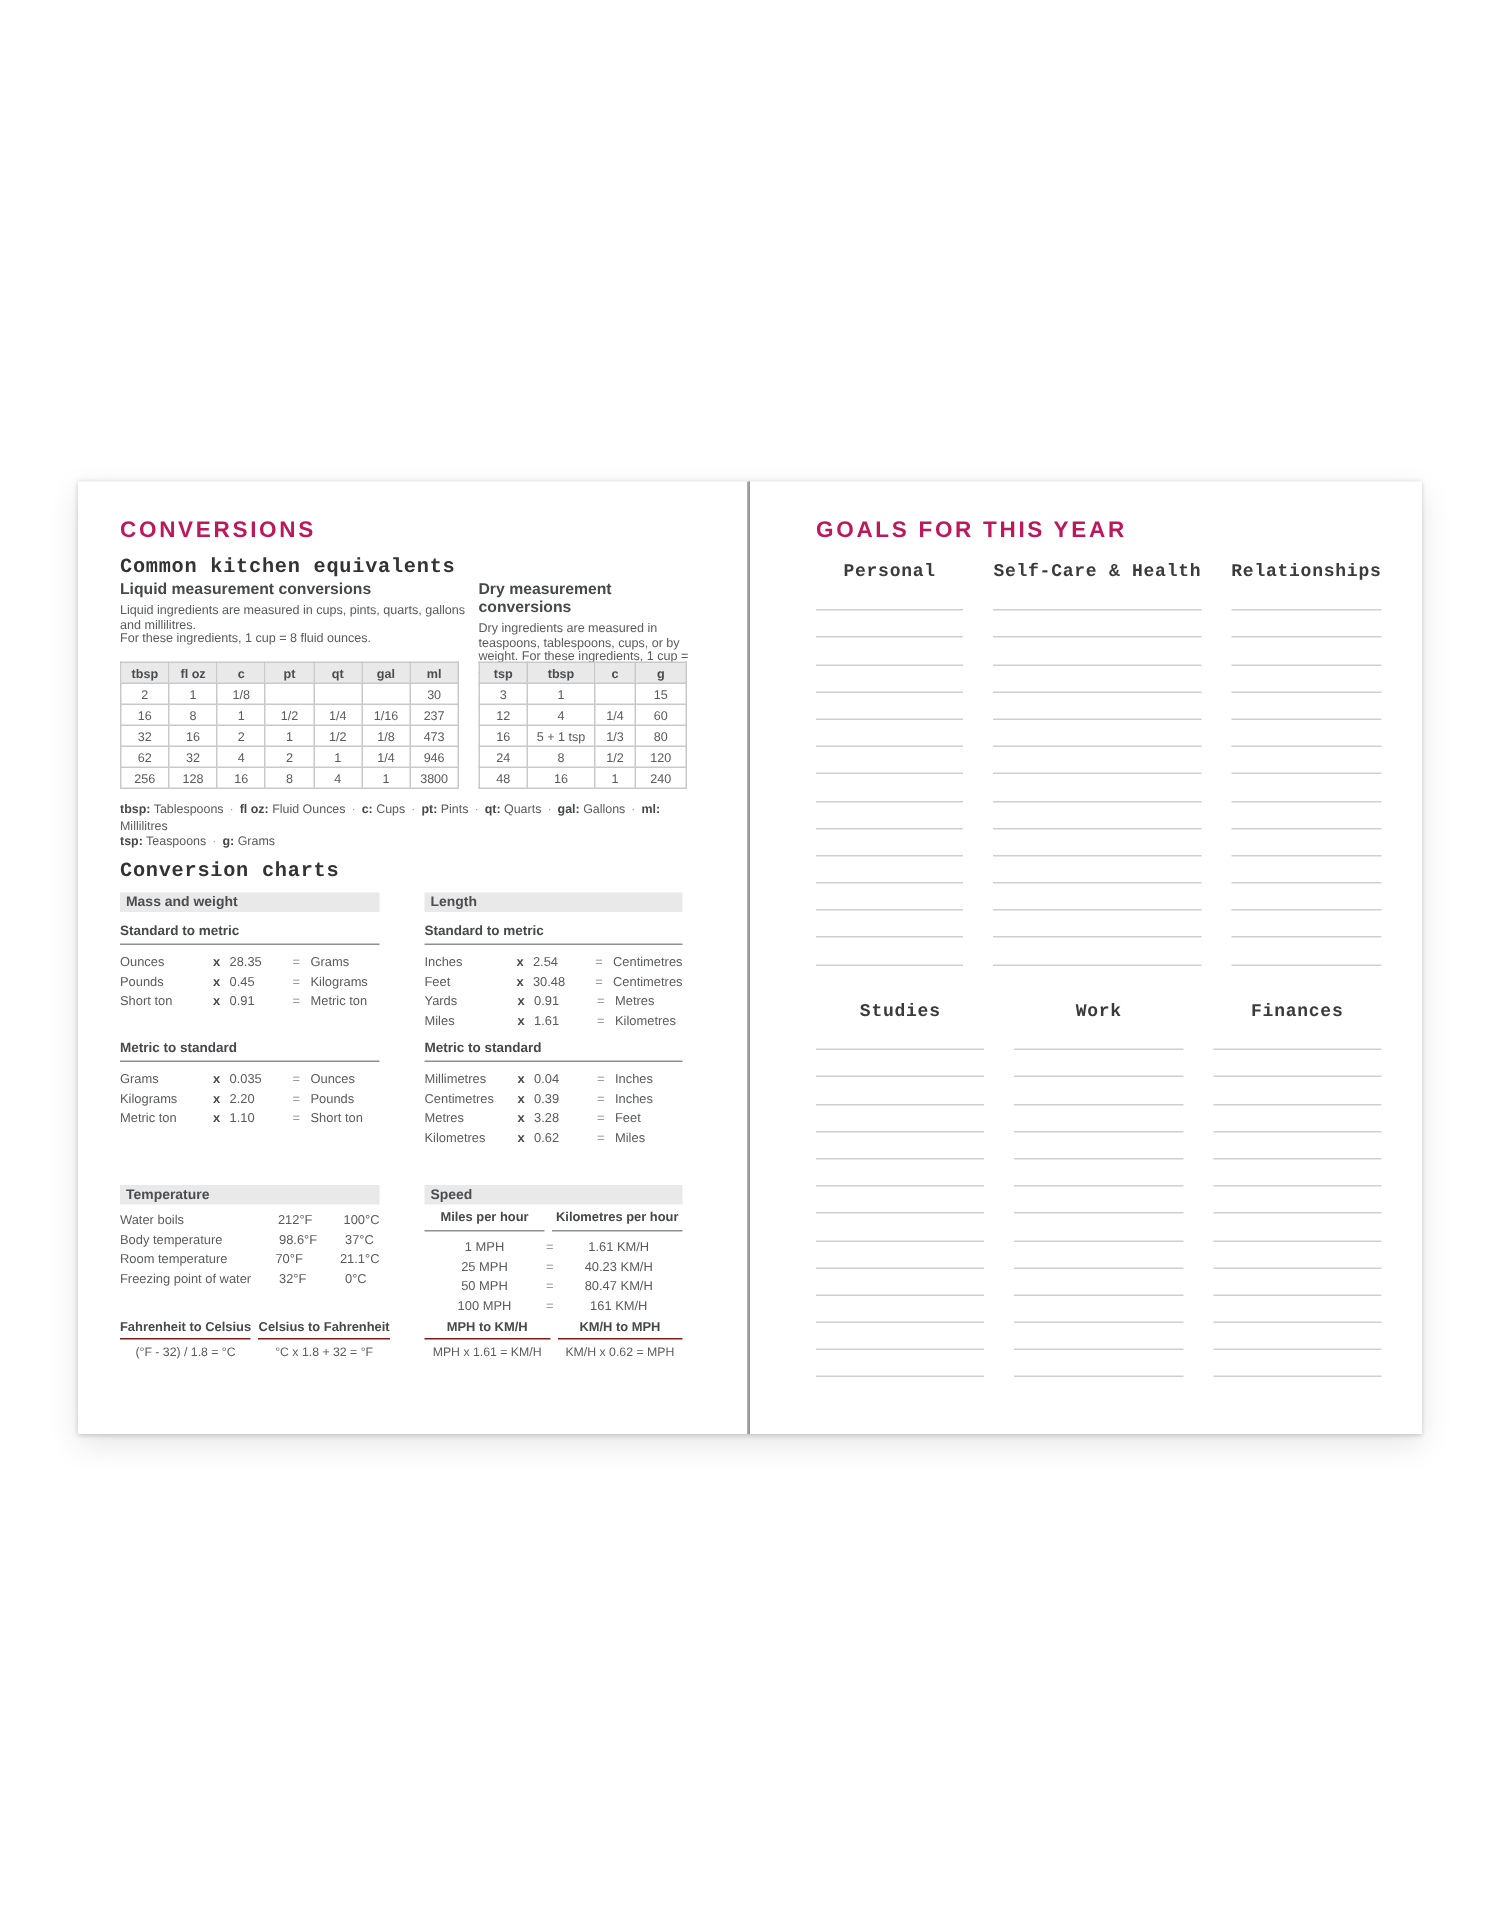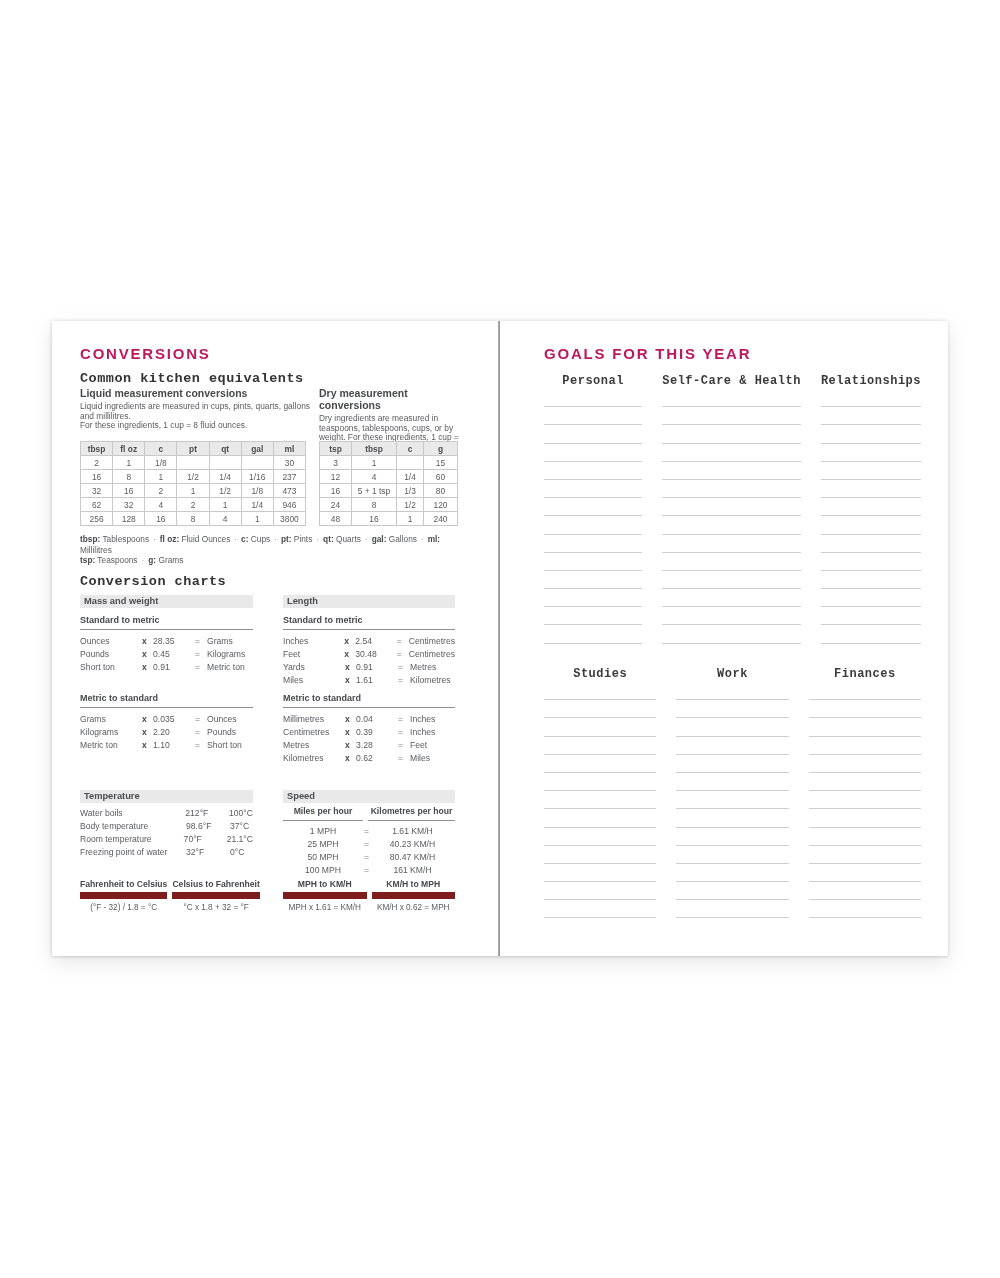--- a/index.html
+++ b/index.html
@@ -70,21 +70,21 @@
   .speed-heads .sh { font-size:8.6px; font-weight:bold; color:#47484b; text-align:center;
                      border-bottom:1px solid #8f8f8f; padding-bottom:4px; }
   .speed-heads .sh1 { width:80px; } .speed-heads .sh2 { flex:1; }
   .srow { display:flex; height:13px; align-items:flex-end; font-size:8.6px; }
   .srow .s-mph { width:80px; text-align:center; }
   .srow .s-eq { width:7px; text-align:center; color:#7c7d80; }
   .srow .s-kmh { flex:1; text-align:center;margin-top:16px; }
   .conv-row { position:absolute; left:0; right:0; display:flex; gap:5px; }
   .conv-box { flex:1; text-align:center; }
   .conv-title { font-size:8.6px; font-weight:bold; color:#47484b;
-                border-bottom:7px solid #7f1d1d; padding-bottom:3px; white-space:nowrap; }
+                border-bottom:1px solid #7f1d1d; padding-bottom:3px; white-space:nowrap; }
   .conv-formula { font-size:8.2px; color:#5a5b5e; padding-top:4px; white-space:nowrap; }
 
   
   .goal-grid { position:absolute; left:43px; width:377px; display:flex; gap:20px; }
   .goal-col { flex:1; }
   .goal-head { font-family:"Liberation Mono","DejaVu Sans Mono",monospace;
                font-size:12px; font-weight:bold; letter-spacing:0.5px; color:#3b3b3c;
                text-align:center; height:16px; line-height:16px; white-space:nowrap; }
   .rules .rule { height:18.2px; border-bottom:1px solid #cfcfcf; }
 </style>

